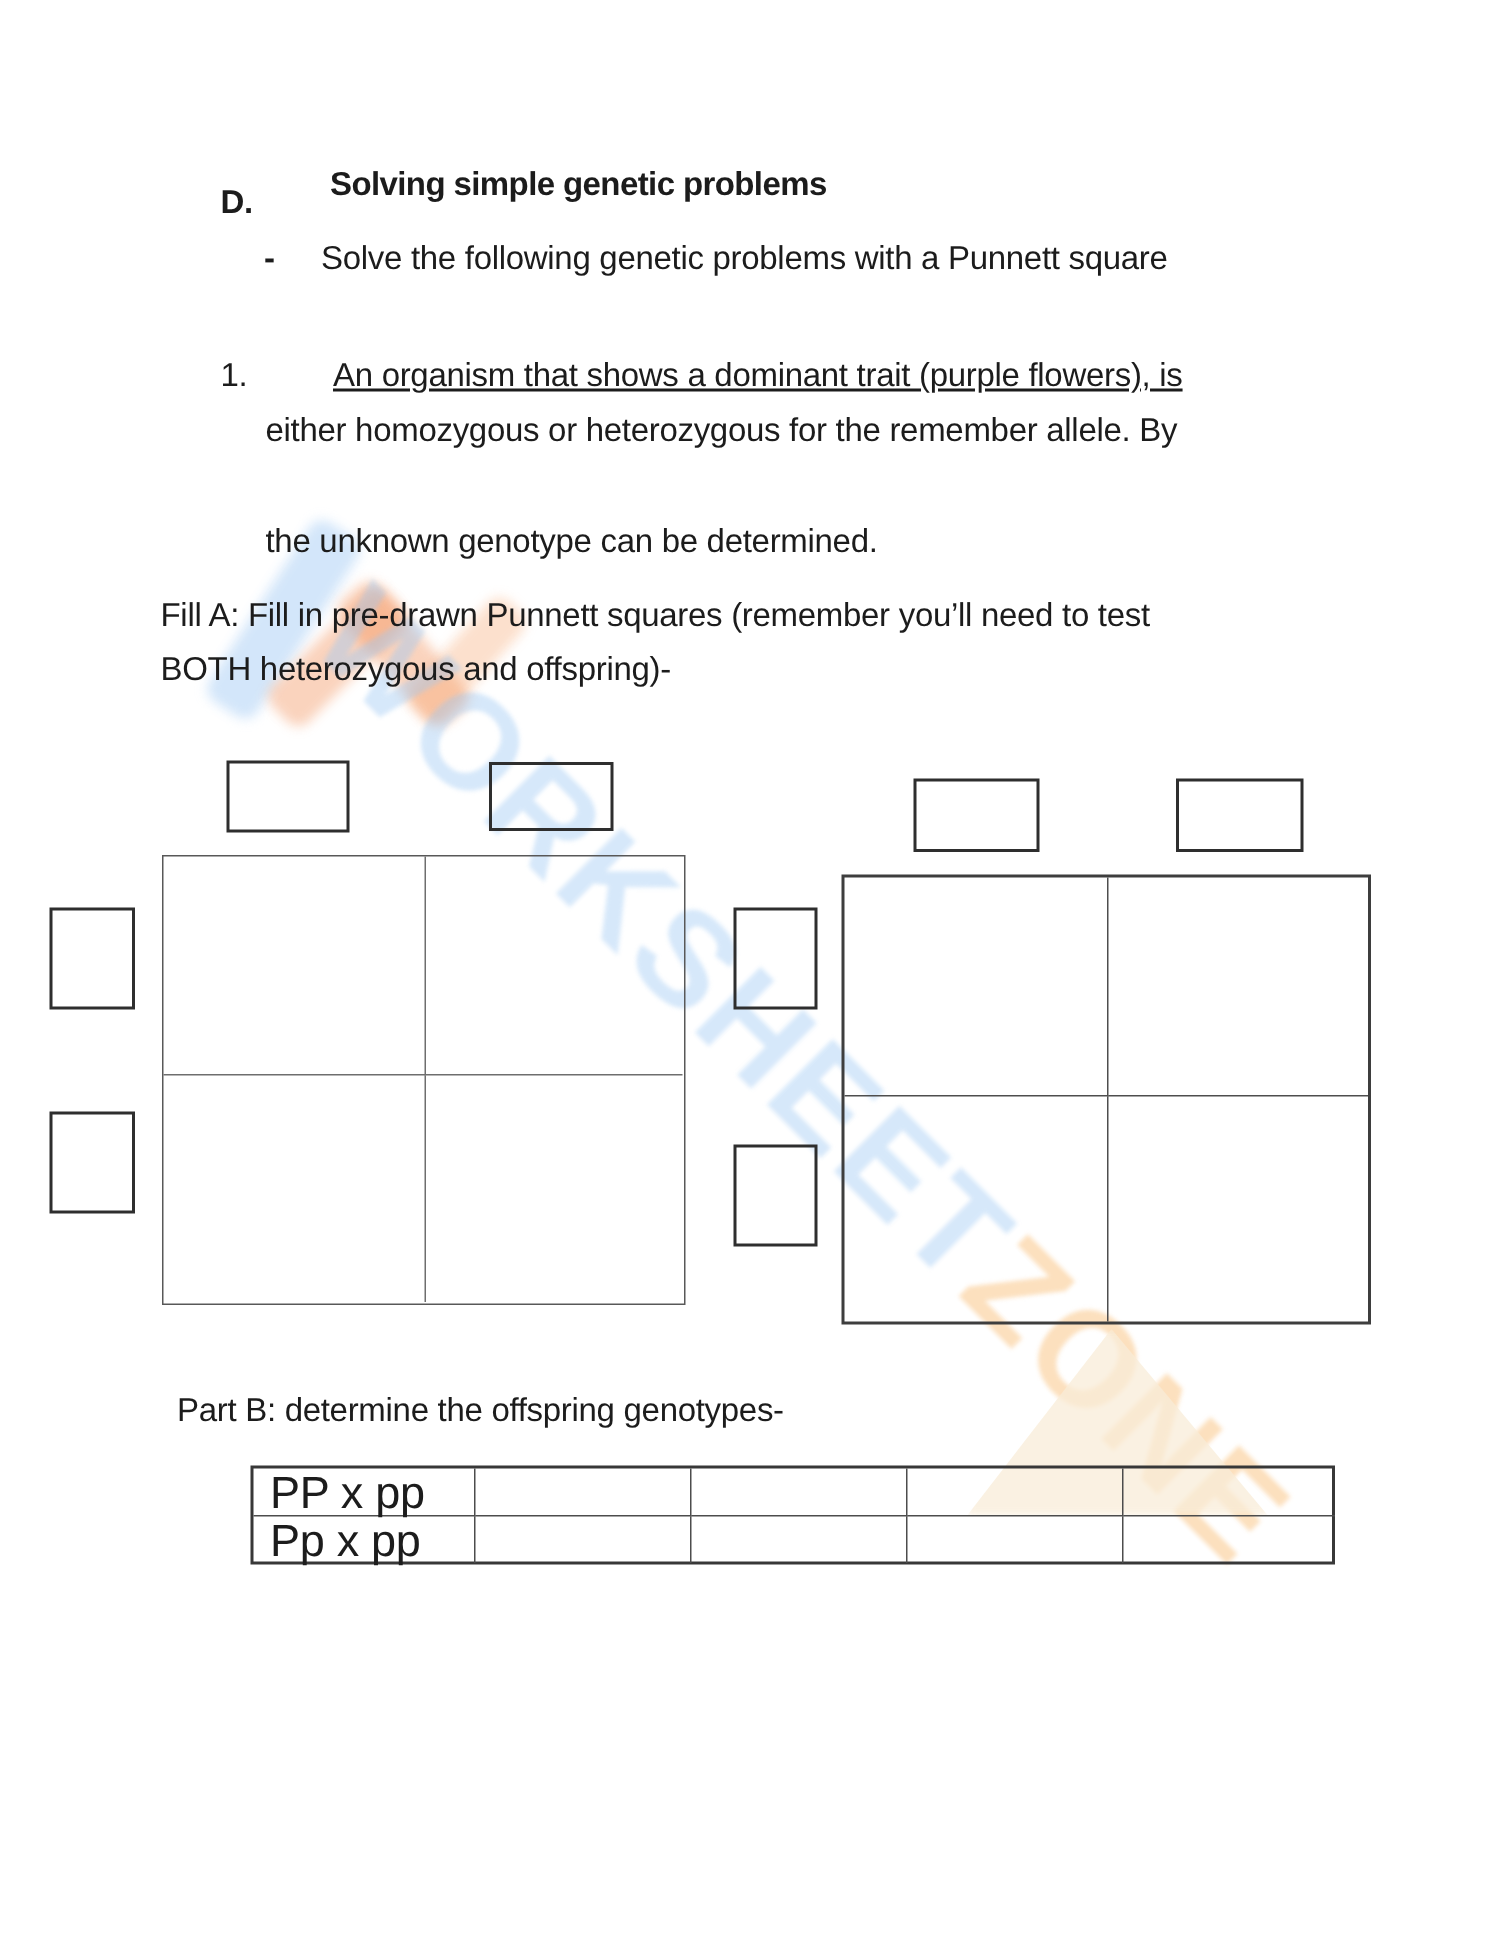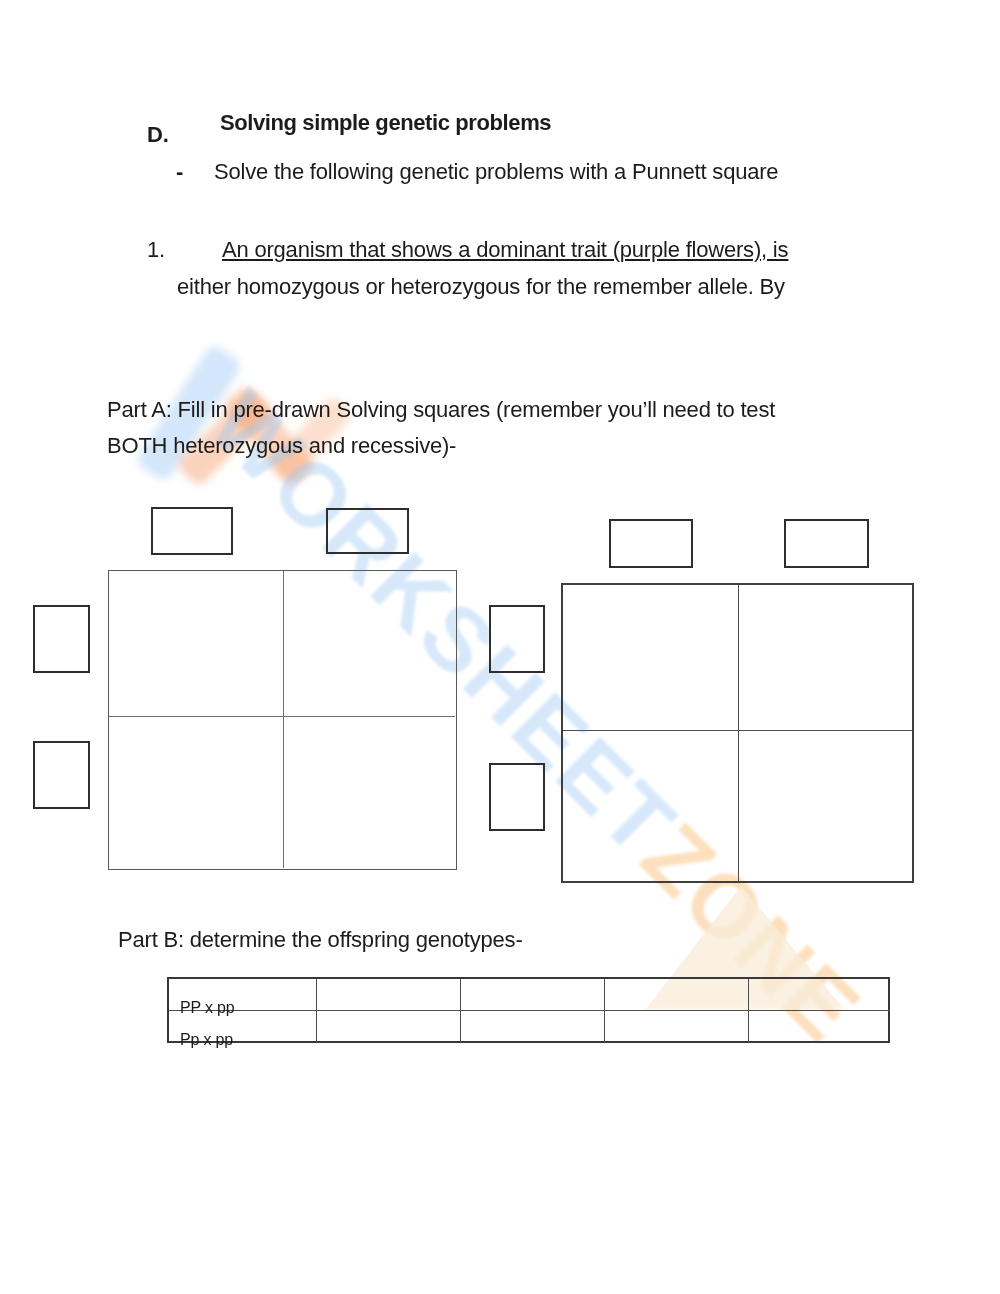--- a/index.html
+++ b/index.html
@@ -40,21 +40,21 @@
   .cell.bb{border-bottom-style:solid;border-bottom-width:1px;}
   
   #offspring-table{
     display:grid;box-sizing:border-box;
     grid-template-columns:148px 144px 144px 144px 141px;
     grid-template-rows:32px 31px;
     border:2px solid #383838;
   }
   #offspring-table .tcell{
     box-sizing:border-box;border-color:#4c4c4c;
-    font-size:16px;line-height:29px;padding:14px 0 0 11px;
+    font-size:30px;line-height:29px;padding:2px 0 0 11px;
     white-space:nowrap;letter-spacing:-0.2px;
   }
   #offspring-table .tcell.br{border-right:1px solid #4c4c4c;}
   #offspring-table .tcell.bb{border-bottom:1px solid #4c4c4c;}
 </style>
 </head>
 <body>
 
 <div id="page">
 
@@ -75,23 +75,24 @@
   <div id="content">
 
     <div class="abs txt bold" style="left:147px;top:122px;">D.</div>
     <div class="abs txt bold" style="left:220px;top:110px;letter-spacing:-0.4px;">Solving simple genetic problems</div>
     <div class="abs txt bold" style="left:176px;top:159px;">-</div>
     <div class="abs txt" style="left:214px;top:159px;">Solve the following genetic problems with a Punnett square</div>
 
     <div class="abs txt" style="left:147px;top:237px;">1.</div>
     <div class="abs txt" style="left:222px;top:237px;text-decoration:underline;">An organism that shows a dominant trait (purple flowers), is</div>
     <div class="abs txt" style="left:177px;top:274px;">either homozygous or heterozygous for the remember allele. By</div>
+    <div class="abs txt" style="left:177px;top:348px;">the unknown genotype can be determined.</div>
 
-    <div class="abs txt" style="left:107px;top:397px;">Part A: Fill in pre-drawn Solving squares (remember you’ll need to test</div>
-    <div class="abs txt" style="left:107px;top:433px;">BOTH heterozygous and recessive)-</div>
+    <div class="abs txt" style="left:107px;top:397px;">Fill A: Fill in pre-drawn Punnett squares (remember you’ll need to test</div>
+    <div class="abs txt" style="left:107px;top:433px;">BOTH heterozygous and offspring)-</div>
 
     <div class="abs allele-box" style="left:151px;top:507px;width:82px;height:48px;"></div>
     <div class="abs allele-box" style="left:326px;top:508px;width:83px;height:46px;"></div>
     <div class="abs allele-box" style="left:33px;top:605px;width:57px;height:68px;"></div>
     <div class="abs allele-box" style="left:33px;top:741px;width:57px;height:68px;"></div>
     <div id="pgrid-left" class="abs pgrid" style="left:108px;top:570px;width:349px;height:300px;grid-template-columns:175px 171px;grid-template-rows:146px 151px;">
       <div class="cell br bb"></div>
       <div class="cell bb"></div>
       <div class="cell br"></div>
       <div class="cell"></div>

